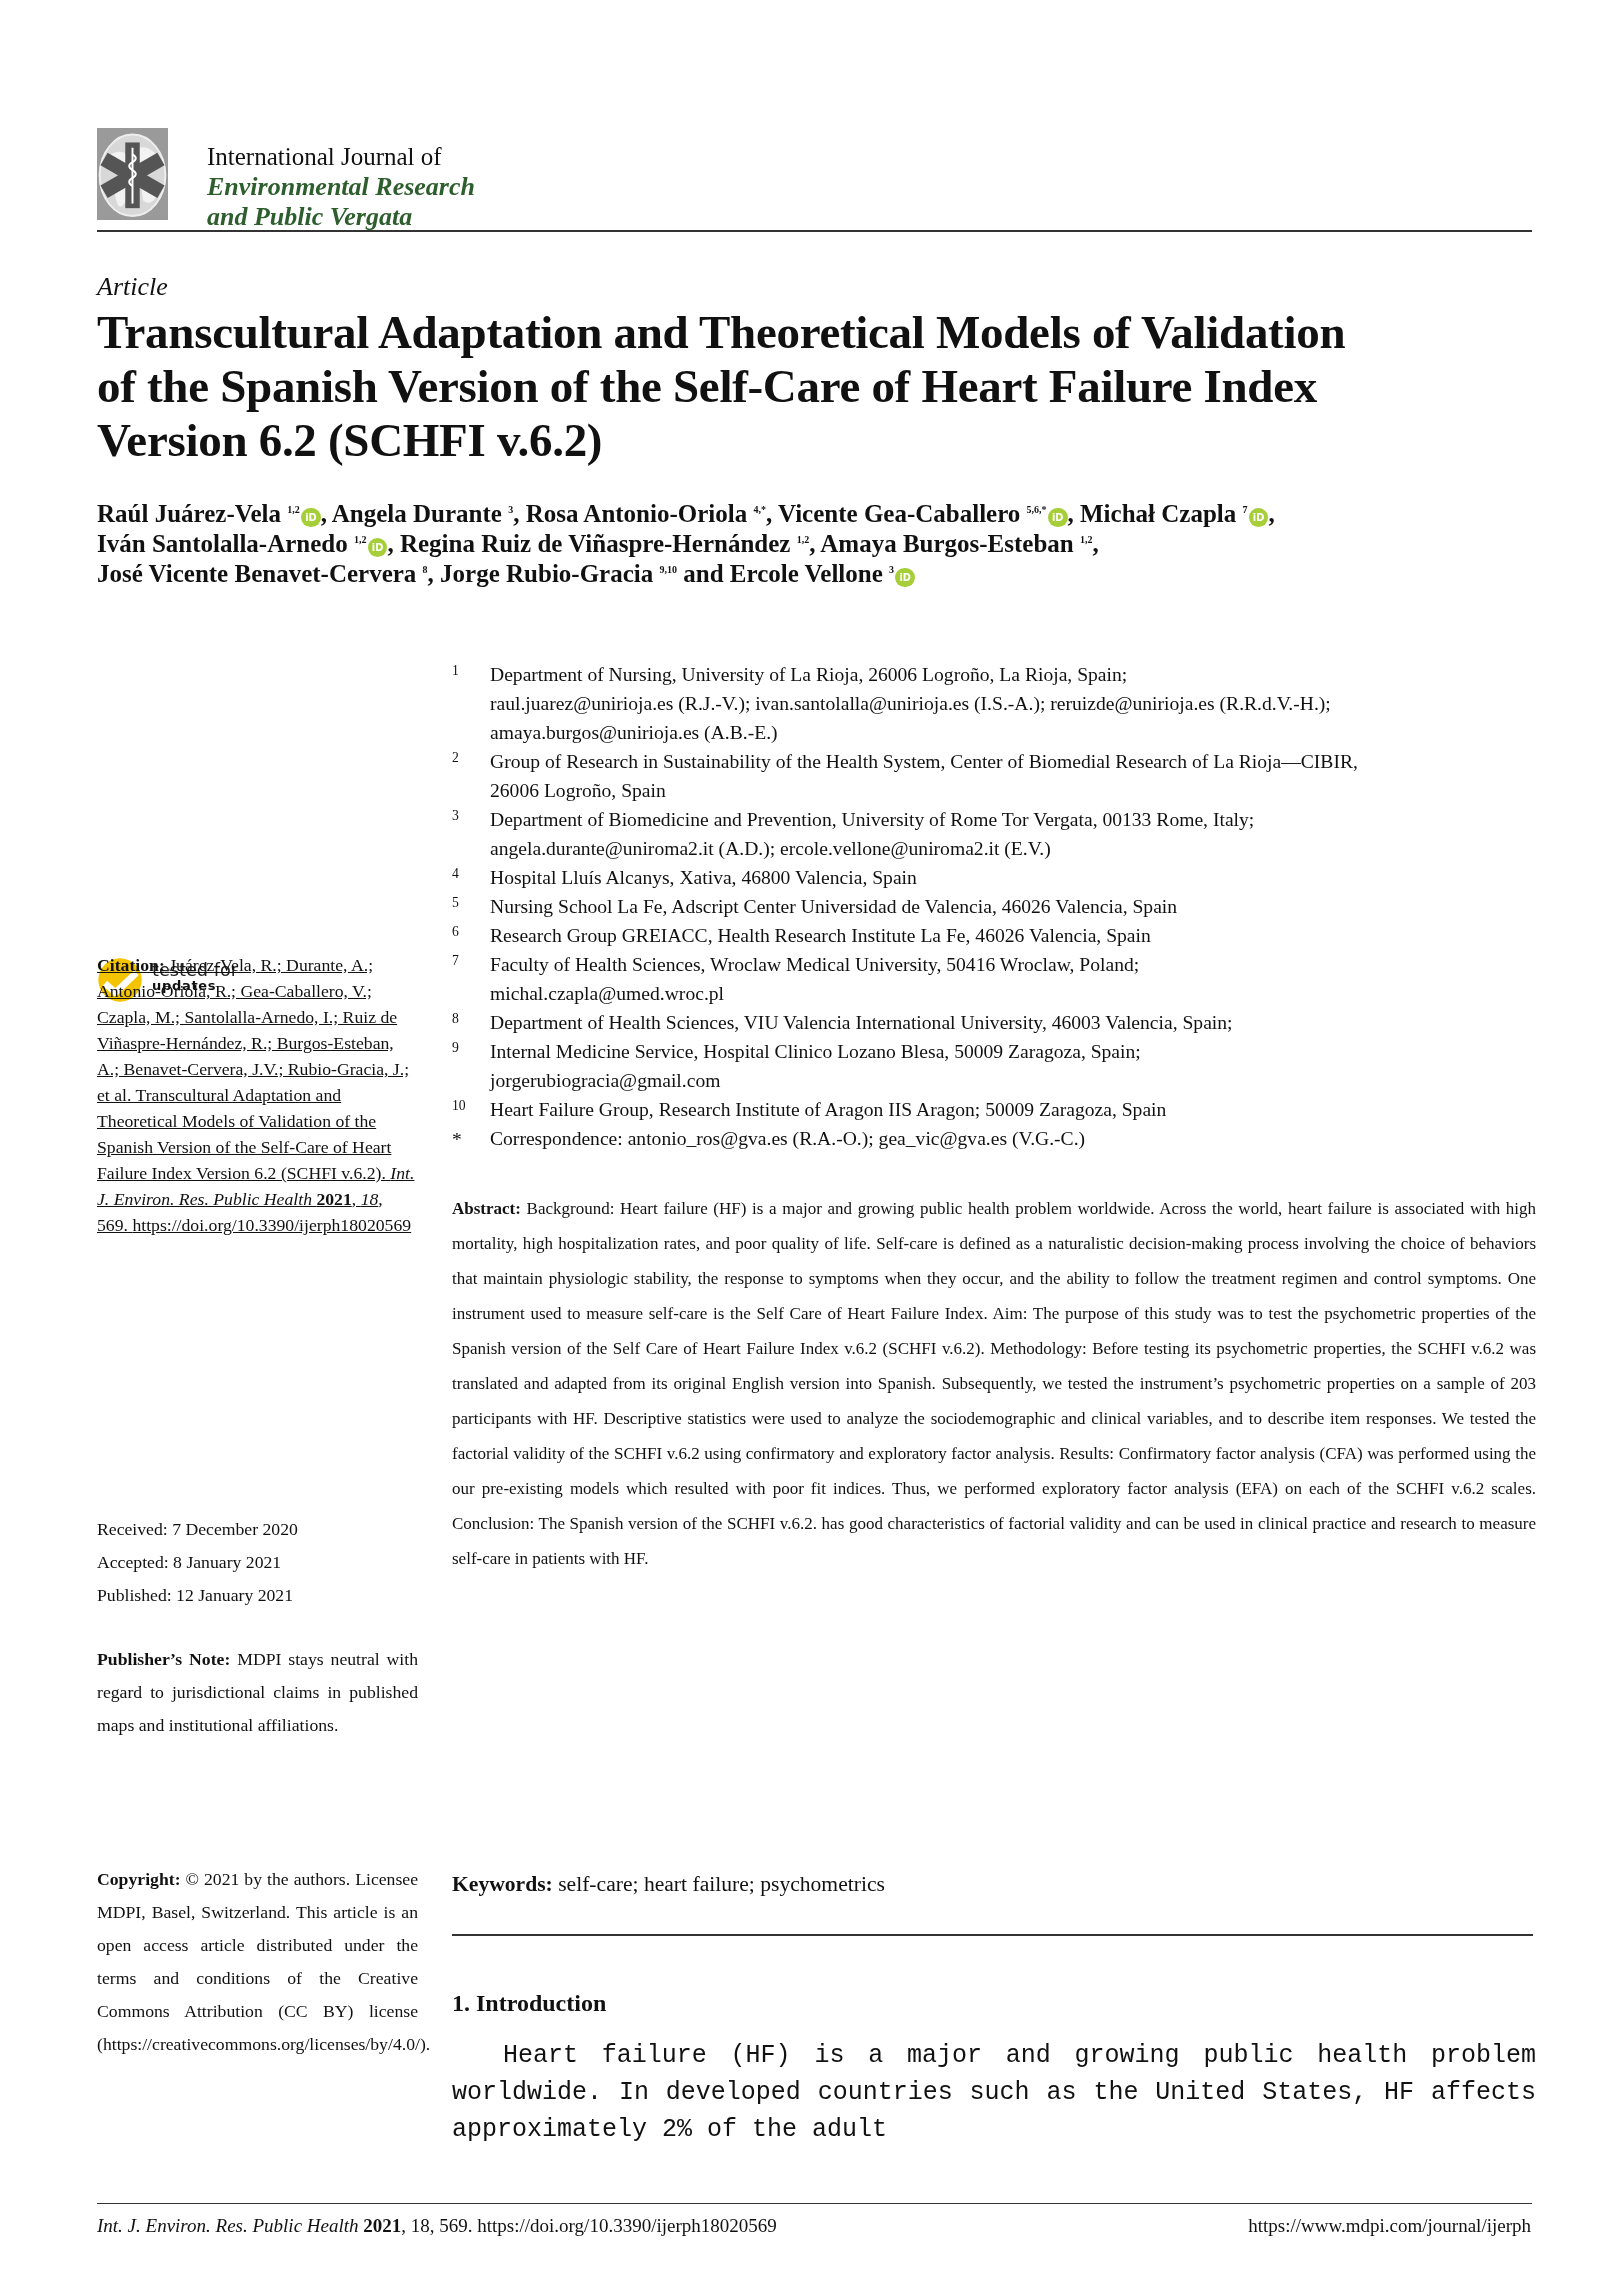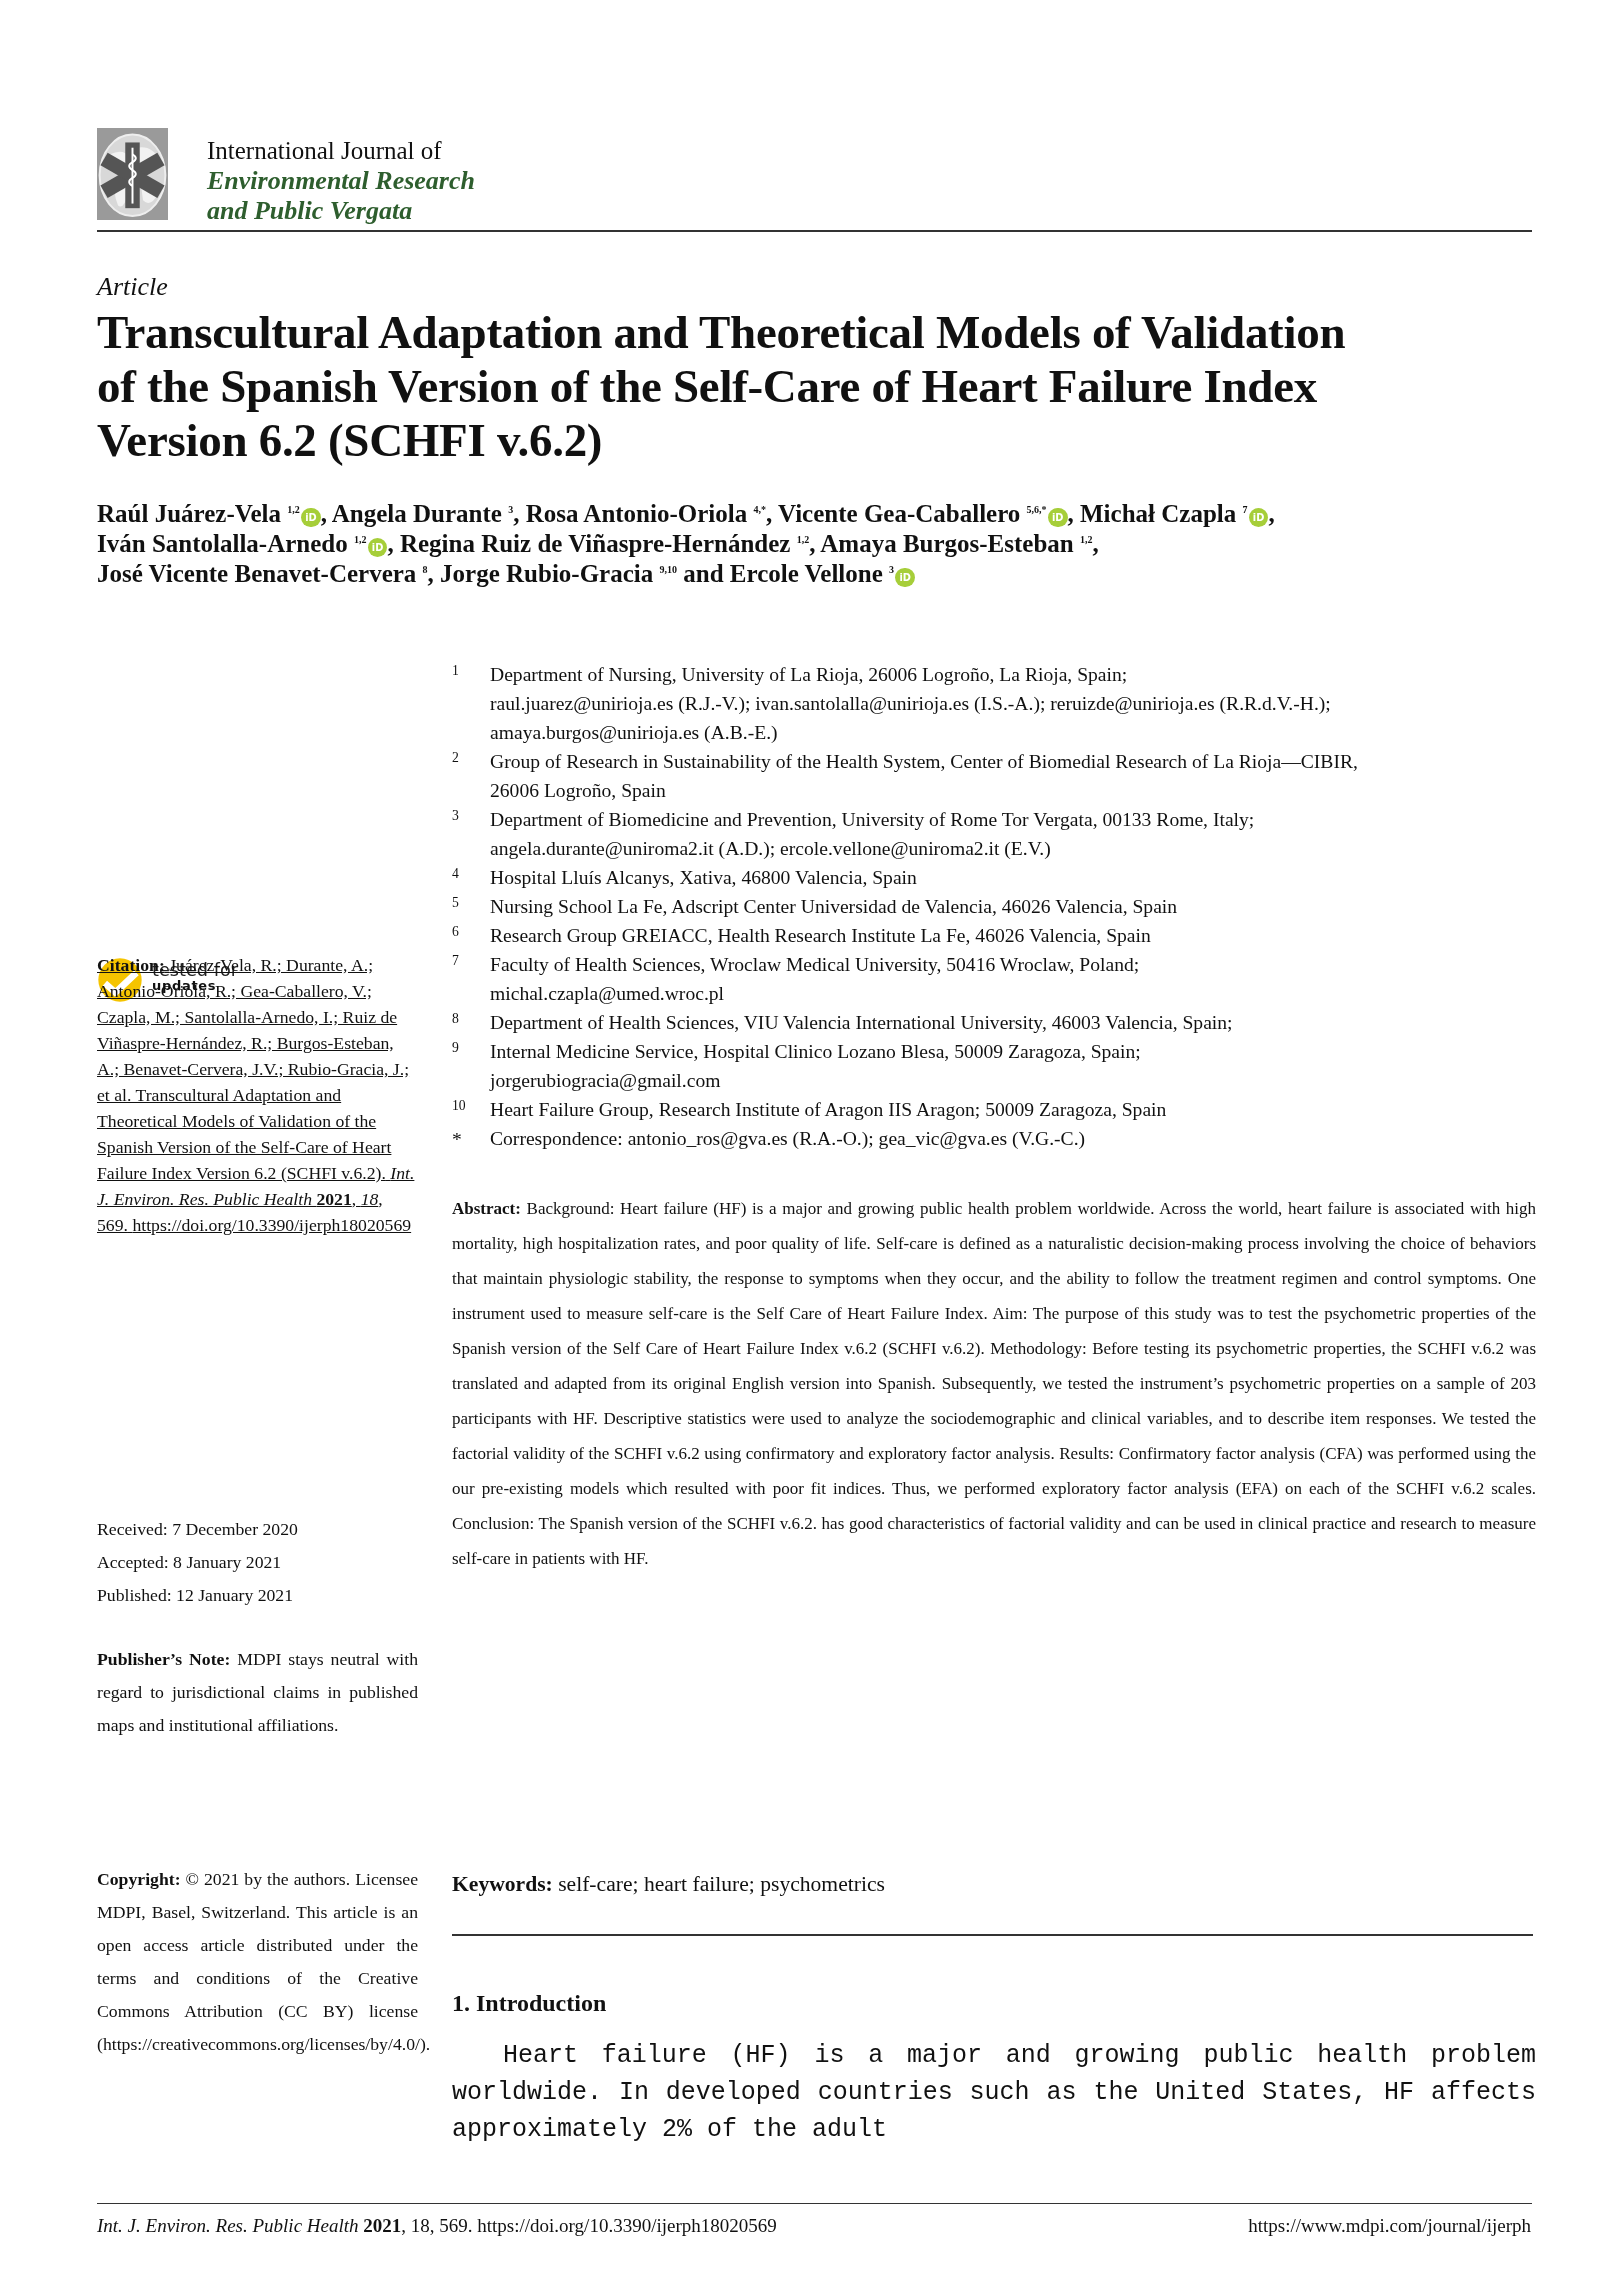--- a/index.html
+++ b/index.html
@@ -5,21 +5,21 @@
   html, body { margin: 0; padding: 0; background: #ffffff; }
   body {
     width: 1623px; height: 2295px; position: relative; overflow: hidden;
     font-family: "Liberation Serif", "DejaVu Serif", serif; color: #111;
   }
   .abs { position: absolute; }
 
   
   #logo { left: 97px; top: 128px; width: 71px; height: 92px; background: #9a9a9a; }
   #logo svg { width: 71px; height: 92px; display: block; }
-  #journal { left: 207px; top: 136px; line-height: 30px; }
+  #journal { left: 207px; top: 142px; line-height: 30px; }
   #journal .l1 { font-size: 25px; color: #111; }
   #journal .l2, #journal .l3 { font-size: 26px; font-style: italic; font-weight: bold; color: #2e5e2e; }
   #hrule-top { left: 97px; top: 230px; width: 1435px; height: 0; border-top: 2px solid #333; }
 
   #article-type { left: 97px; top: 272px; font-size: 26px; font-style: italic; }
   #title { left: 97px; top: 305px; width: 1440px; font-size: 47px; font-weight: bold; line-height: 54px; letter-spacing: -0.3px; }
 
   #authors { left: 97px; top: 499px; width: 1440px; font-size: 25px; font-weight: bold; line-height: 30px; }
   #authors sup { font-size: 10px; vertical-align: 9.2px; line-height: 0; }
   .orcid { display: inline-block; width: 19.6px; height: 19.6px; border-radius: 50%; background: #a6ce39; color: #fff;

